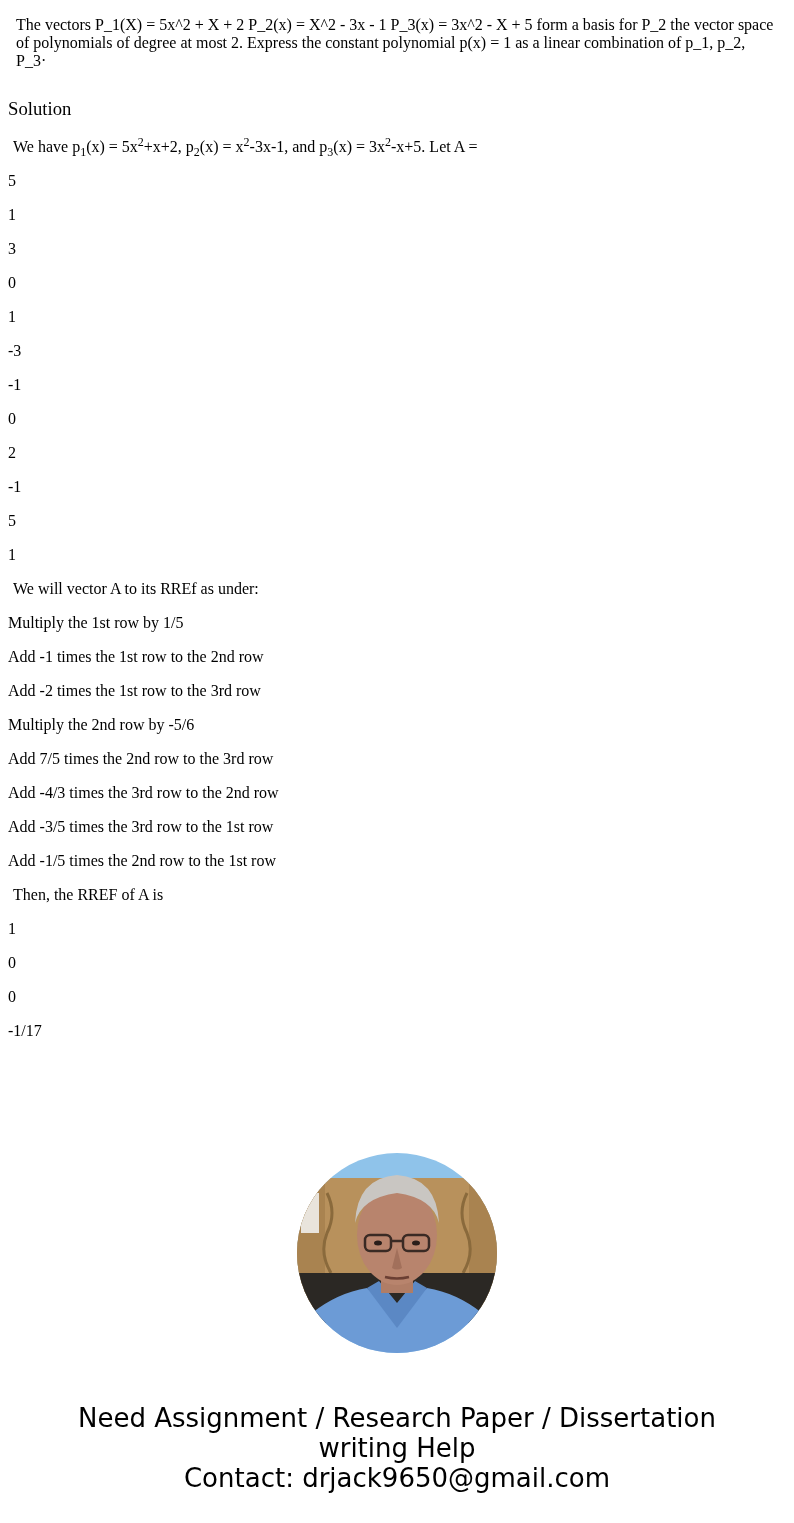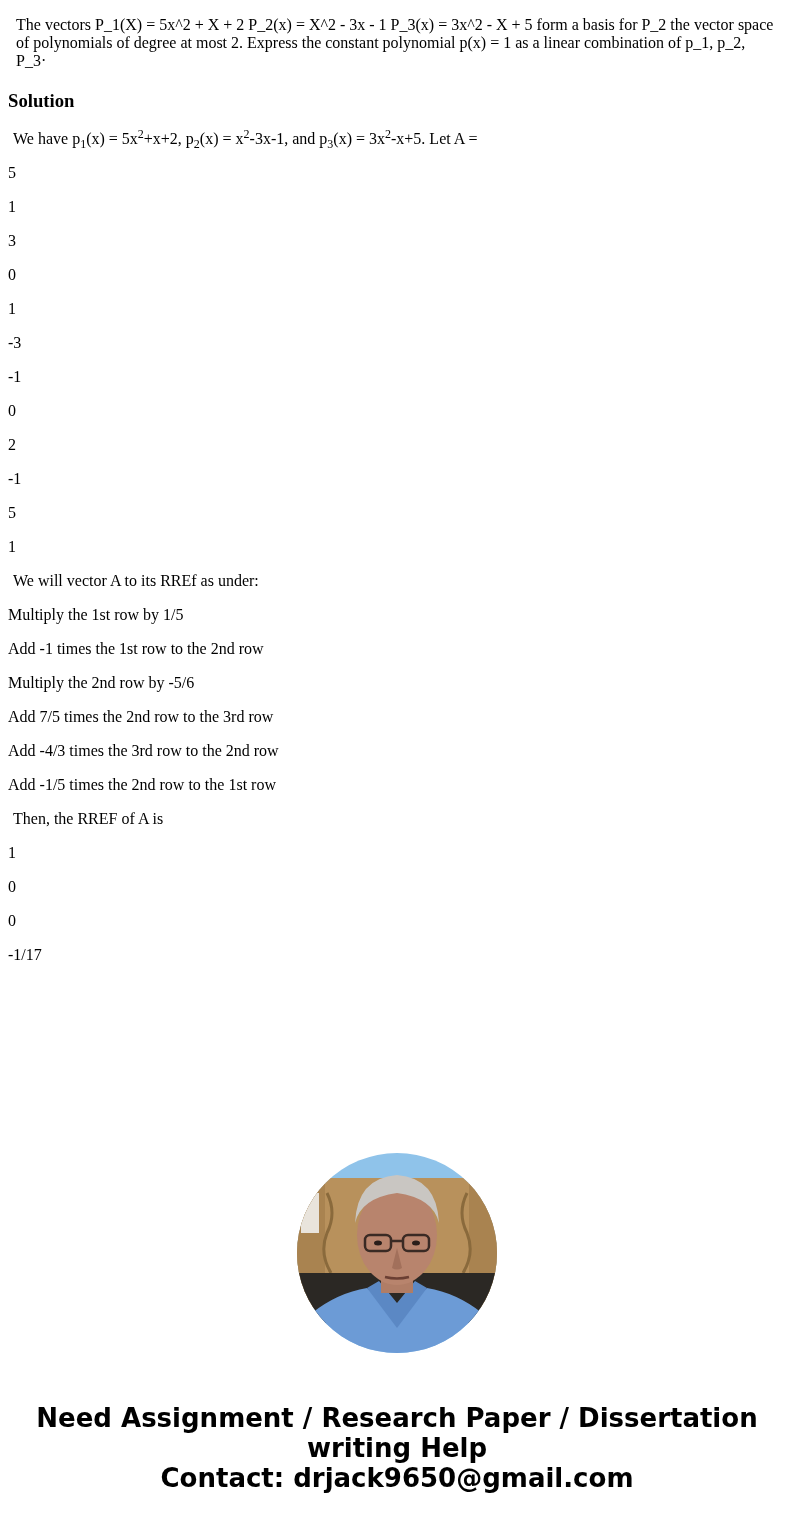--- a/index.html
+++ b/index.html
@@ -17,22 +17,22 @@
     }
     .content {
       padding: 8px 8px 0 8px;
     }
     .question {
       margin: 8px;
       line-height: 18px;
     }
     h3.solution-heading {
       font-size: 18.7px;
-      font-weight: bold;
-      margin: 20px 0 18px 0;
+      font-weight: normal;
+      margin: 28px 0 18px 0;
       line-height: 22px;
     }
     p {
       margin: 0 0 16px 5px;
       line-height: 18px;
     }
     sub, sup {
       font-size: 12px;
       line-height: 0;
     }
@@ -54,21 +54,21 @@
       width: 200px;
       height: 200px;
     }
     .promo {
       position: absolute;
       left: 0;
       top: 1403px;
       width: 794px;
       text-align: center;
       font-family: "DejaVu Sans", "Liberation Sans", sans-serif;
-      font-weight: bold;
+      font-weight: normal;
       font-size: 26px;
       line-height: 30px;
       color: #000000;
     }
     .promo div {
       margin: 0;
     }
   </style>
 </head>
 <body>
@@ -95,23 +95,25 @@
     <p class="matrix-value">5</p>
     <p class="matrix-value">1</p>
   </div>
 
 
   <p>We will vector A to its RREf as under:</p>
 
   <div>
     <p class="step">Multiply the 1st row by 1/5</p>
     <p class="step">Add -1 times the 1st row to the 2nd row</p>
+    <p class="step">Add -2 times the 1st row to the 3rd row</p>
     <p class="step">Multiply the 2nd row by -5/6</p>
     <p class="step">Add 7/5 times the 2nd row to the 3rd row</p>
     <p class="step">Add -4/3 times the 3rd row to the 2nd row</p>
+    <p class="step">Add -3/5 times the 3rd row to the 1st row</p>
     <p class="step">Add -1/5 times the 2nd row to the 1st row</p>
   </div>
 
   <p>Then, the RREF of A is</p>
 
   <div>
     <p class="rref-value">1</p>
     <p class="rref-value">0</p>
     <p class="rref-value">0</p>
     <p class="rref-value">-1/17</p>

